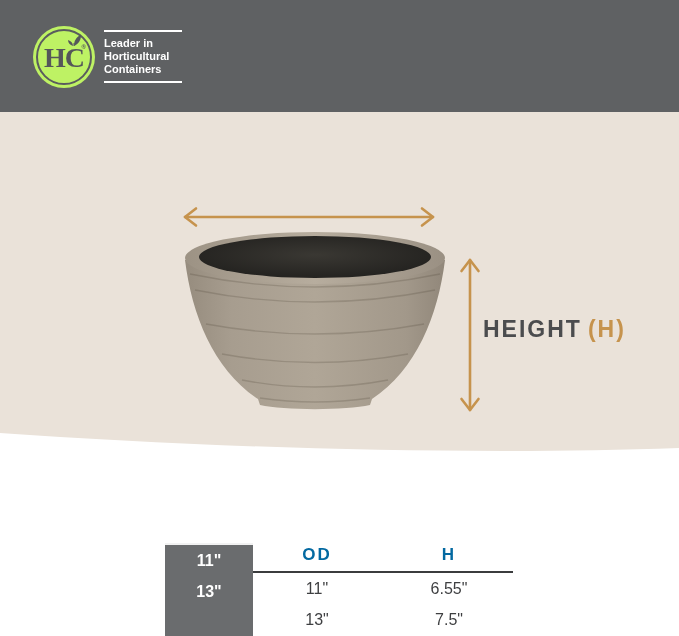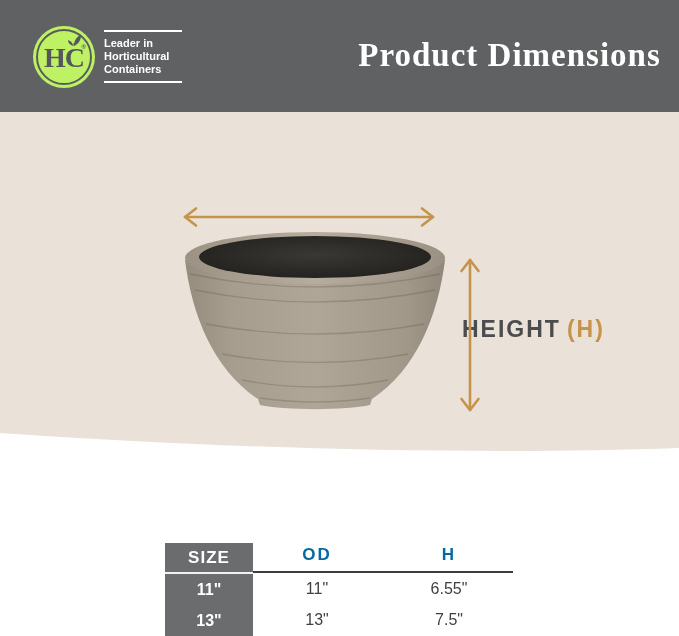--- a/index.html
+++ b/index.html
@@ -56,21 +56,21 @@
     background:var(--beige,#eae2d9);
   }
   .stage-wave{position:absolute;left:0;bottom:0;width:679px;height:38px;display:block;}
   .dim-label{
     position:absolute;
     font-size:23px;font-weight:700;letter-spacing:2px;
     color:var(--ink,#4b4c4e);white-space:nowrap;
   }
   .dim-label .abbr{color:var(--gold,#c6934d);margin-left:6px;}
   .od-label{left:140px;top:169px;width:380px;text-align:center;}
-  .h-label{left:462px;top:316px;text-align:center;}
+  .h-label{left:483px;top:316px;text-align:center;}
   .od-arrow{position:absolute;left:176px;top:206px;}
   .h-arrow{position:absolute;left:459px;top:252px;}
   .pot{position:absolute;left:184px;top:228px;}
   
   .size-col{
     position:absolute;left:165px;top:543px;width:88px;height:93px;
     background:var(--table-gray,#6a6c6e);
   }
   .size-head{
     height:29px;line-height:29px;text-align:center;
@@ -114,21 +114,20 @@
       <div class="logo-monogram">HC</div>
       <div class="logo-reg">®</div>
     </div>
     <div class="tagline">
       <div class="tagline-rule"></div>
       <div class="tagline-text">Leader in</div>
       <div class="tagline-text" style="margin-top:-6px">Horticultural</div>
       <div class="tagline-text" style="margin-top:-6px">Containers</div>
       <div class="tagline-rule"></div>
     </div>
-    <div class="page-title">Product Dimensions</div>
   </div>
 
   <div class="stage">
     <svg class="stage-wave" viewBox="0 0 679 38" preserveAspectRatio="none">
       <path d="M0,9 C200,23 460,32 679,24 L679,38 L0,38 Z" fill="#ffffff"></path>
     </svg>
   </div>
 
 
   <svg class="od-arrow" width="266" height="22" viewBox="0 0 266 22">
@@ -181,21 +180,20 @@
 
   <svg class="h-arrow" width="22" height="166" viewBox="0 0 22 166">
     <g stroke="#c6934d" stroke-width="2.6" fill="none" stroke-linecap="round" stroke-linejoin="round">
       <line x1="11" y1="8" x2="11" y2="158"></line>
       <path d="M2.5,19 L11,8 L19.5,19"></path>
       <path d="M2.5,147 L11,158 L19.5,147"></path>
     </g>
   </svg>
 
   <div class="size-col">
-    <div class="size-head">SIZE</div>
     <div class="size-divider"></div>
     <div class="size-cell">11"</div>
     <div class="size-cell">13"</div>
   </div>
   <div class="col-head od">OD</div>
   <div class="col-head h">H</div>
   <div class="table-rule"></div>
 
   <div class="cell r0 c-od">11"</div>
   <div class="cell r0 c-h">6.55"</div>

